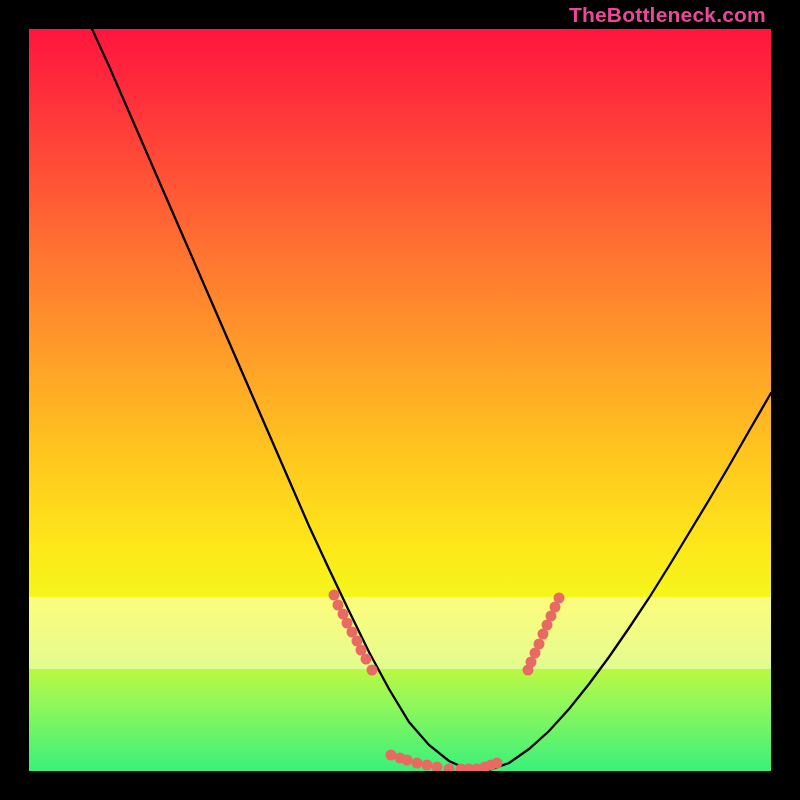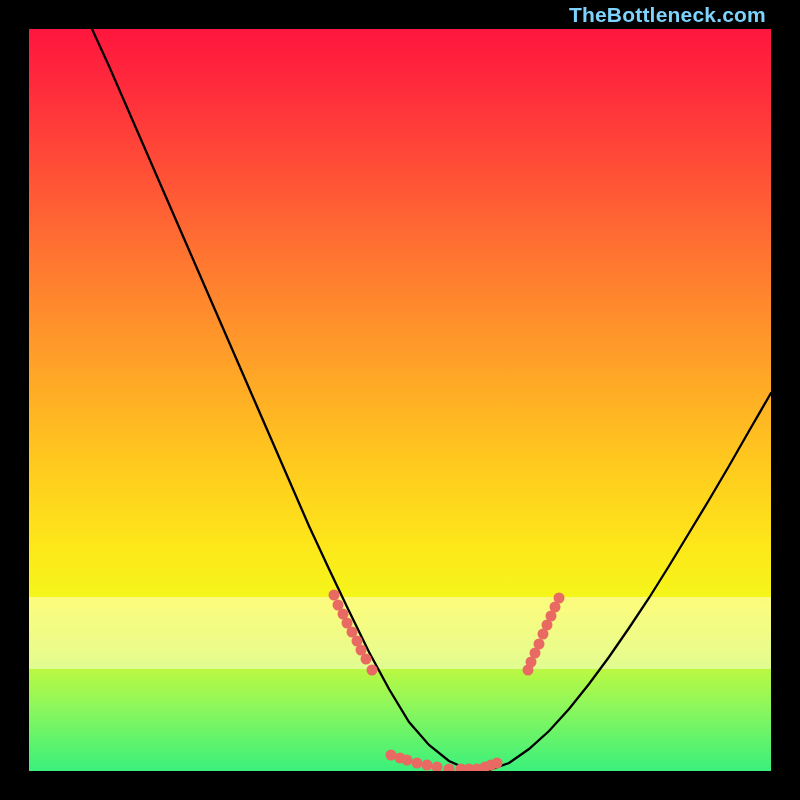--- a/index.html
+++ b/index.html
@@ -48,21 +48,21 @@
     left: 0;
     right: 0;
     top: 568px;
     height: 72px;
     background: rgba(255, 255, 210, 0.55);
   }
   .watermark {
     position: absolute;
     top: 3px;
     right: 34px;
-    color: #7dd3fc;
+    color: #ec4899;
     font-size: 21px;
     font-weight: 600;
     letter-spacing: 0.2px;
     user-select: none;
   }
   svg.curve {
     position: absolute;
     inset: 0;
   }
 </style>

